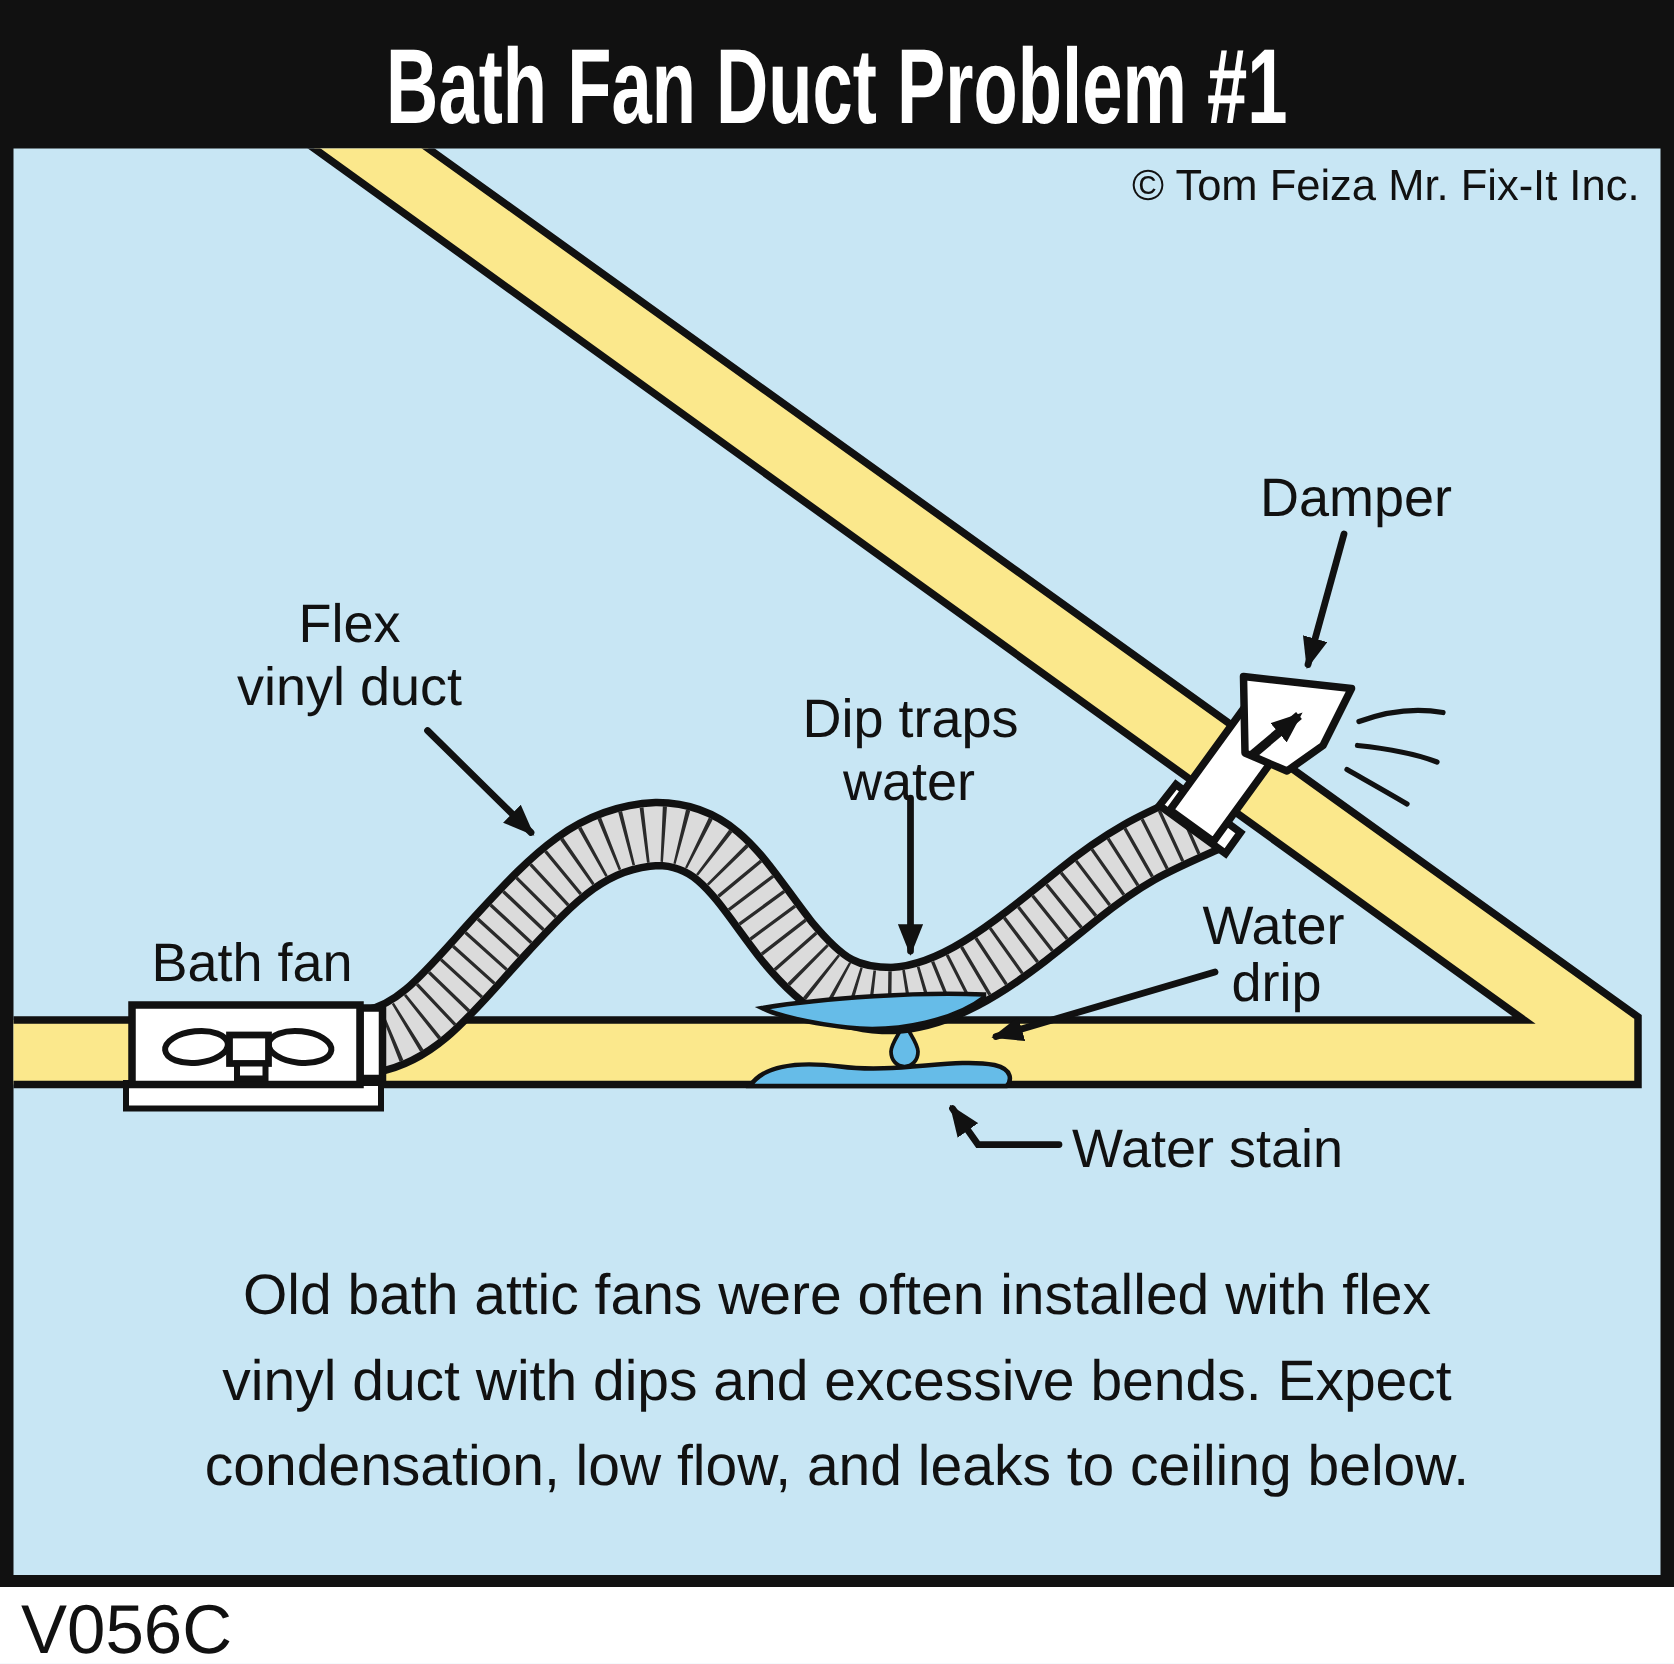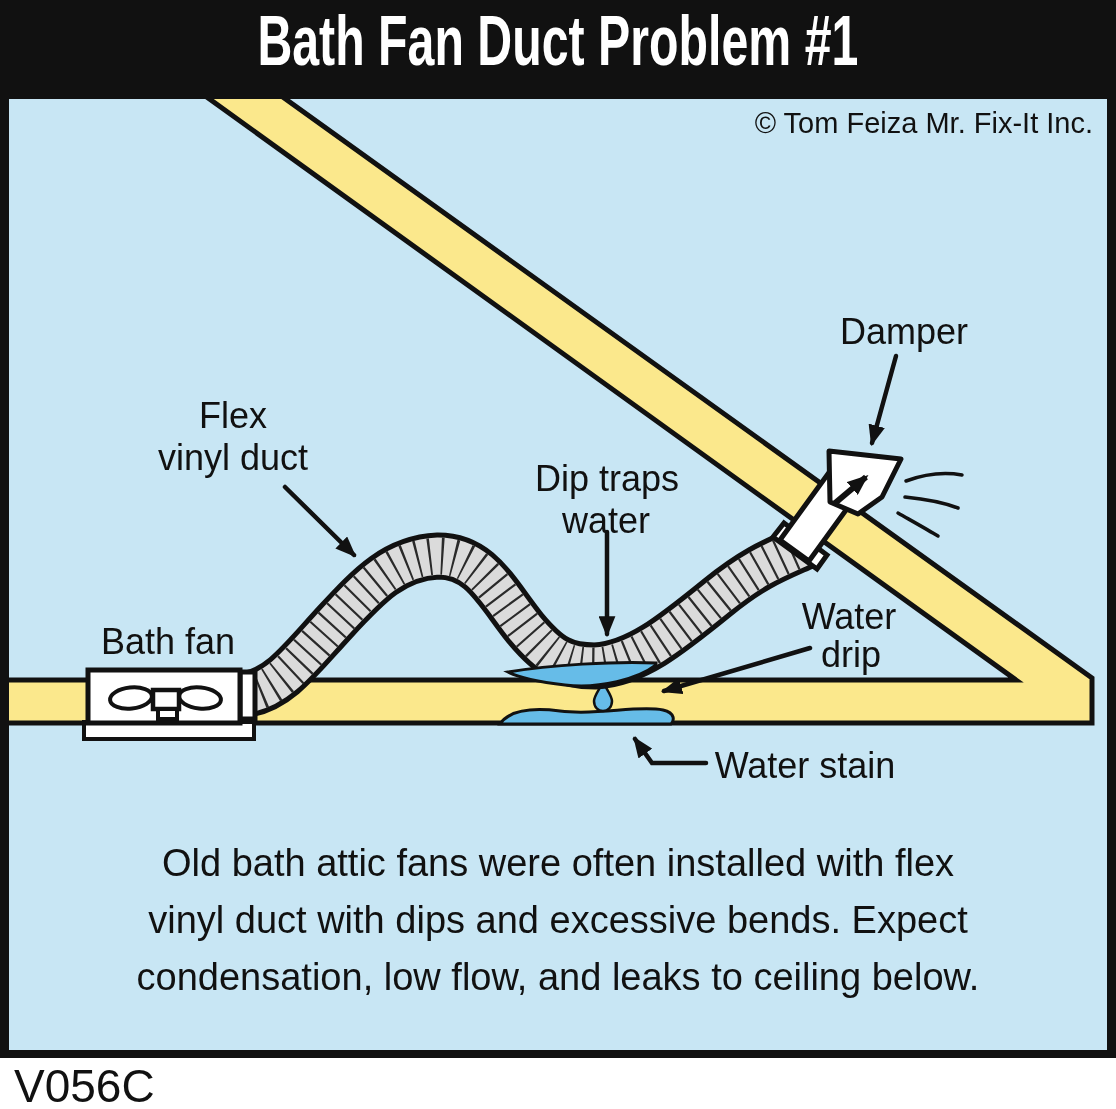--- a/index.html
+++ b/index.html
@@ -1,20 +1,20 @@
 <!DOCTYPE html>
 <html><head>
 <meta charset="utf-8">
 <style>
   html,body{margin:0;padding:0;background:#ffffff;}
   .stage{position:relative;width:1116px;height:1109px;background:#ffffff;overflow:hidden;
          font-family:"Liberation Sans",sans-serif;}
   .stage svg{position:absolute;left:0;top:0;}
   .title-bar{position:absolute;left:0;top:0;width:1116px;height:99px;
-             display:flex;align-items:flex-start;justify-content:center;}
+             display:flex;align-items:flex-end;justify-content:center;}
   .title-bar span{color:#ffffff;font-weight:bold;font-size:71px;white-space:nowrap;
                   transform:scaleX(0.68);transform-origin:50% 50%;letter-spacing:0px;}
   text{fill:#111111;}
   .hand{font-family:"Liberation Sans",sans-serif;}
   .lbl{font-size:36px;}
   .cap{font-size:38px;}
   .copy{font-size:29px;}
   .code{font-size:46px;}
 </style>
 </head>

